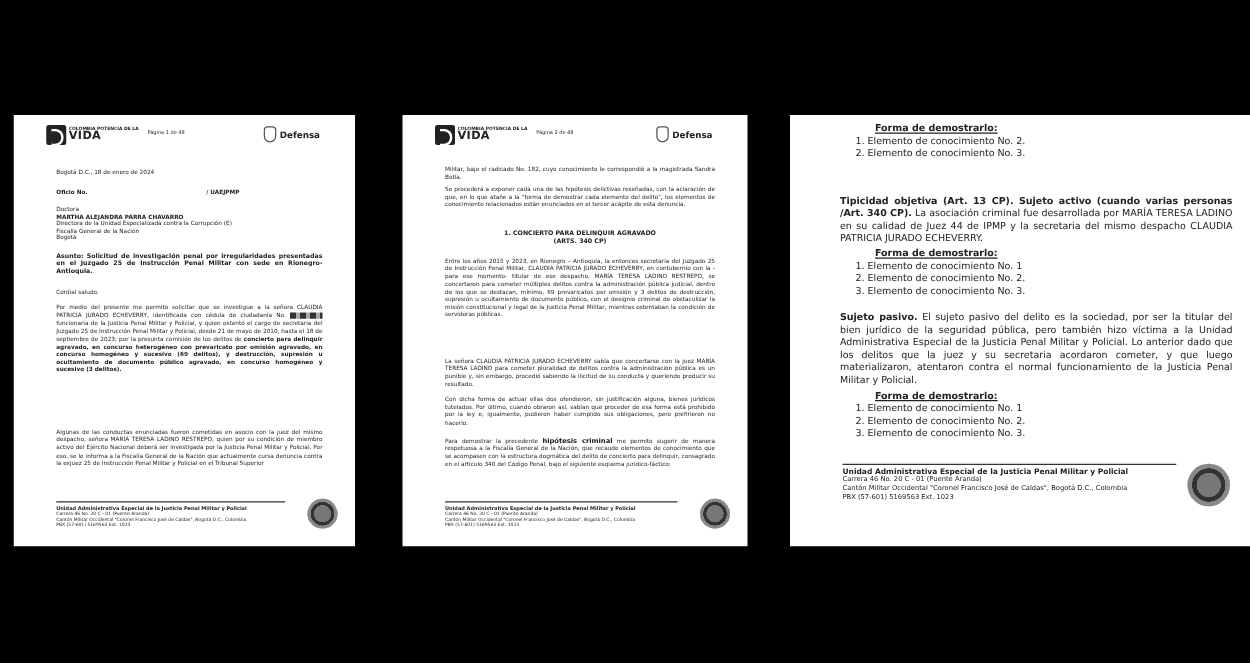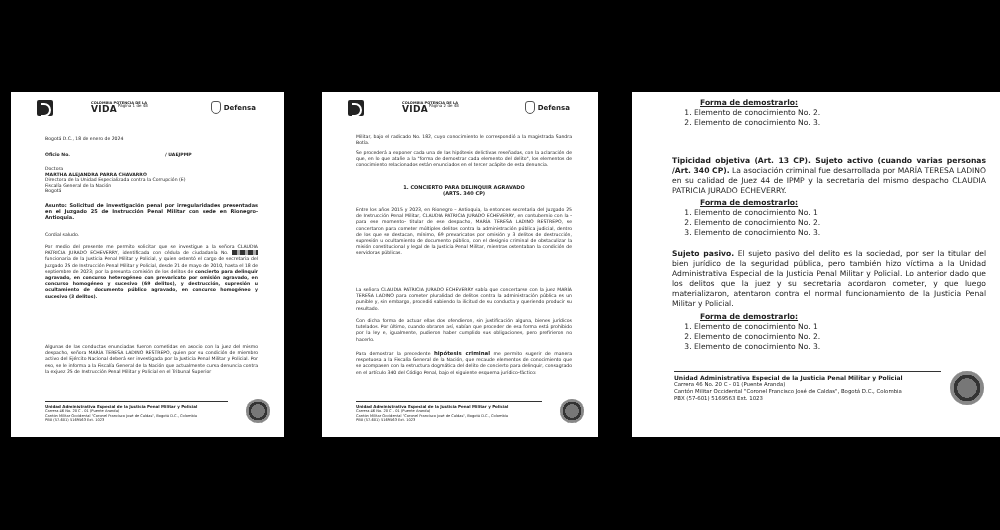--- a/index.html
+++ b/index.html
@@ -5,21 +5,21 @@
   html,body{margin:0;padding:0;}
   body{width:1000px;height:530px;background:#000;position:relative;overflow:hidden;font-family:"DejaVu Sans",sans-serif;color:#222;}
   .page{position:absolute;background:#fff;overflow:hidden;}
   #p1{left:11px;top:92px;width:273px;height:345px;}
   #p2{left:322px;top:92px;width:276px;height:345px;}
   #p3{left:632px;top:92px;width:356px;height:345px;padding-left:12px;}
   .hdr{position:absolute;top:8px;left:0;right:0;height:22px;}
   .logo-col{position:absolute;left:26px;top:0;display:flex;align-items:center;gap:2px;}
   .logo-mark{width:16px;height:16px;background:#222;border-radius:2px;position:relative;}
   .logo-mark:after{content:"";position:absolute;right:2px;top:3px;width:8px;height:10px;border:2px solid #fff;border-left:none;border-radius:0 8px 8px 0;}
-  .logo-txt{display:flex;flex-direction:column;line-height:1;margin-left:36px;}
+  .logo-txt{display:flex;flex-direction:column;line-height:1;}
   .logo-small{font-size:3.6px;font-weight:bold;}
   .logo-big{font-size:9px;font-weight:bold;letter-spacing:0.3px;}
   .pagenum{position:absolute;left:107px;top:3px;font-size:4px;}
   .defensa{position:absolute;right:28px;top:1px;display:flex;align-items:center;gap:3px;font-size:7px;font-weight:bold;}
   .crest{width:8px;height:11px;border:1px solid #555;border-radius:3px 3px 5px 5px;}
   .txt{position:absolute;left:34px;right:26px;font-size:4.6px;line-height:6.2px;text-align:justify;}
   .b{font-weight:bold;}
   .ctr{text-align:center;}
   .redact{display:inline-block;width:26px;height:5px;background:repeating-linear-gradient(90deg,#333 0 5px,#aaa 5px 8px);vertical-align:middle;}
   .footer{position:absolute;left:34px;right:10px;bottom:14px;}

